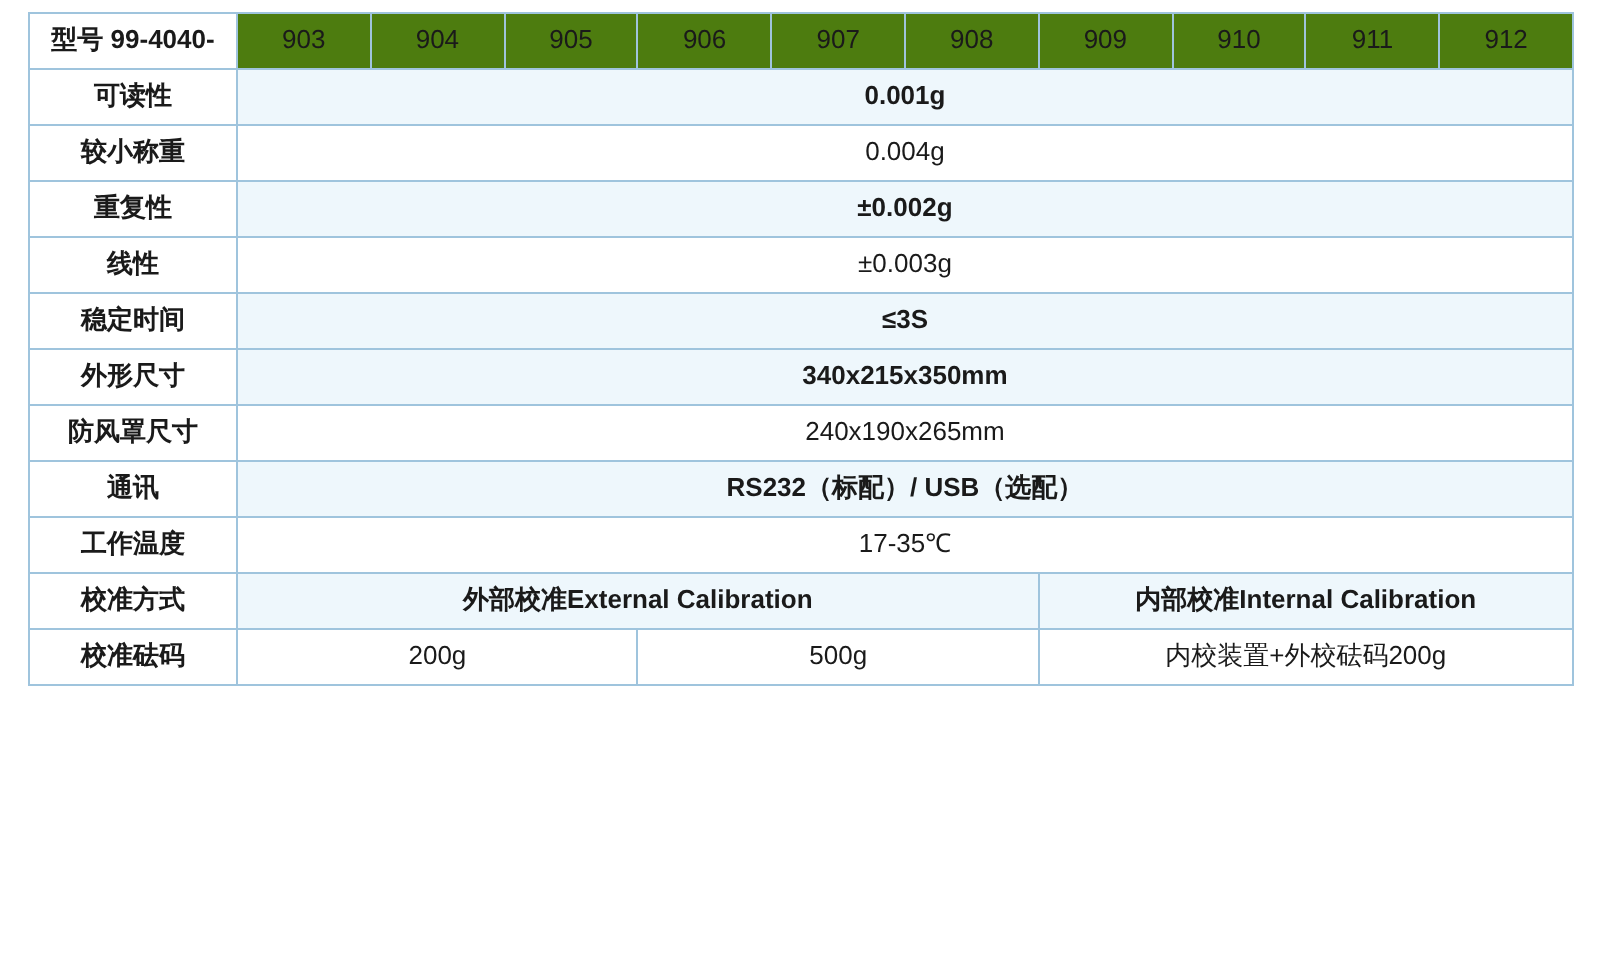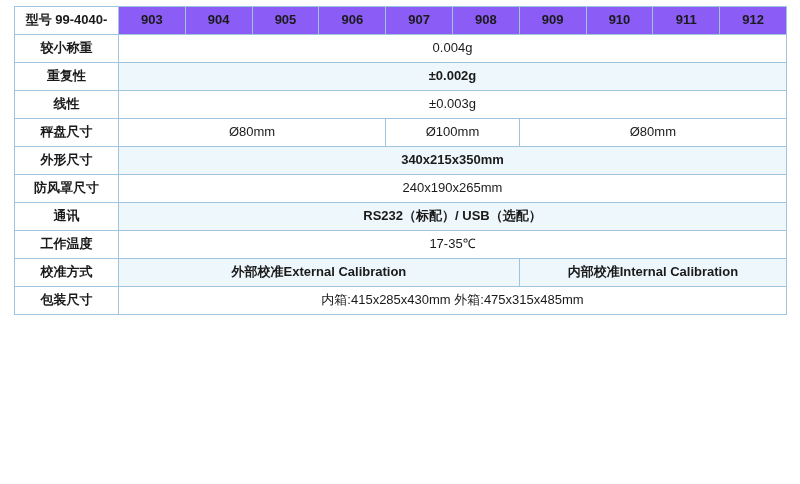--- a/index.html
+++ b/index.html
@@ -33,22 +33,22 @@
     white-space: nowrap;
   }
   td.label {
     background: #ffffff;
     font-weight: bold;
     color: #111111;
     text-align: center;
     font-size: 13.5px;
   }
   td.head {
-    background: #8b5cf6;
-    font-weight: bold;
+    background: #4d7c0f;
+    font-weight: normal;
     font-size: 13.5px;
     color: #111111;
   }
   td.val {
     background: #eef7fc;
     font-weight: bold;
     font-size: 13.5px;
     color: #111111;
   }
   td.val-plain {
@@ -86,43 +86,45 @@
       <td class="head">906</td>
       <td class="head">907</td>
       <td class="head">908</td>
       <td class="head">909</td>
       <td class="head">910</td>
       <td class="head">911</td>
       <td class="head">912</td>
     </tr>
 
 
+    <tr>
+      <td class="label">可读性</td>
+      <td class="val" colspan="10">0.001g</td>
+    </tr>
 
     <tr>
       <td class="label">较小称重</td>
       <td class="val-plain" colspan="10">0.004g</td>
     </tr>
 
     <tr>
       <td class="label">重复性</td>
       <td class="val" colspan="10">±0.002g</td>
     </tr>
 
     <tr>
       <td class="label">线性</td>
       <td class="val-plain" colspan="10">±0.003g</td>
     </tr>
 
+    <tr>
+      <td class="label">稳定时间</td>
+      <td class="val" colspan="10">≤3S</td>
+    </tr>
 
-    <tr>
-      <td class="label">秤盘尺寸</td>
-      <td class="val-plain" colspan="4">Ø80mm</td>
-      <td class="val-plain" colspan="2">Ø100mm</td>
-      <td class="val-plain" colspan="4">Ø80mm</td>
-    </tr>
 
     <tr>
       <td class="label">外形尺寸</td>
       <td class="val" colspan="10">340x215x350mm</td>
     </tr>
 
     <tr>
       <td class="label">防风罩尺寸</td>
       <td class="val-plain" colspan="10">240x190x265mm</td>
     </tr>
@@ -136,21 +138,23 @@
       <td class="label">工作温度</td>
       <td class="val-plain" colspan="10">17-35℃</td>
     </tr>
 
     <tr>
       <td class="label">校准方式</td>
       <td class="val" colspan="6">外部校准External Calibration</td>
       <td class="val" colspan="4">内部校准Internal Calibration</td>
     </tr>
 
+    <tr>
+      <td class="label">校准砝码</td>
+      <td class="val-plain" colspan="3">200g</td>
+      <td class="val-plain" colspan="3">500g</td>
+      <td class="val-plain" colspan="4">内校装置+外校砝码200g</td>
+    </tr>
 
 
-    <tr>
-      <td class="label">包装尺寸</td>
-      <td class="val-plain" colspan="10">内箱:415x285x430mm  外箱:475x315x485mm</td>
-    </tr>
 
   </tbody>
 </table>
 
 </body></html>

